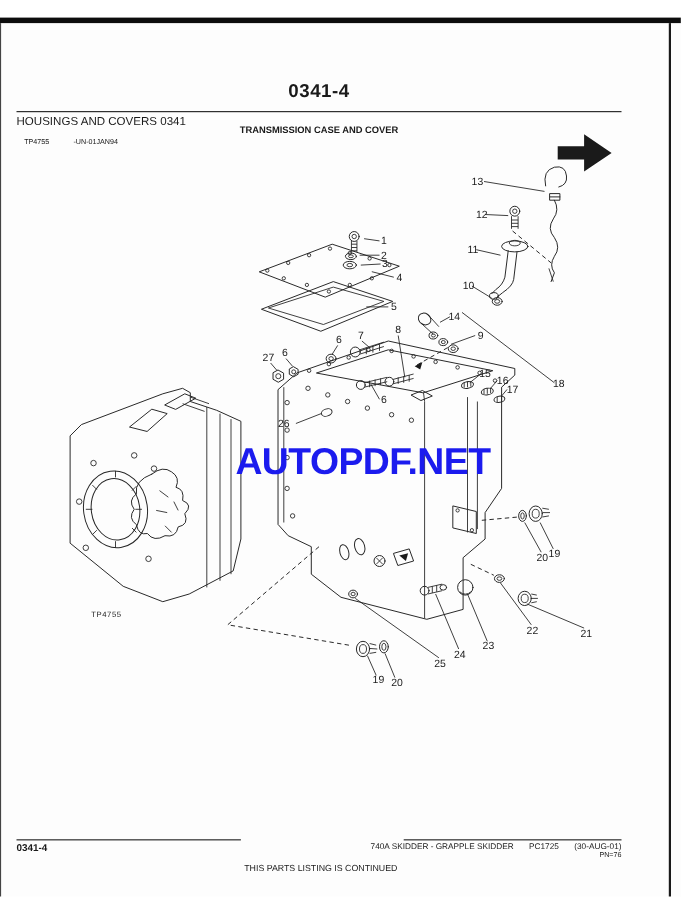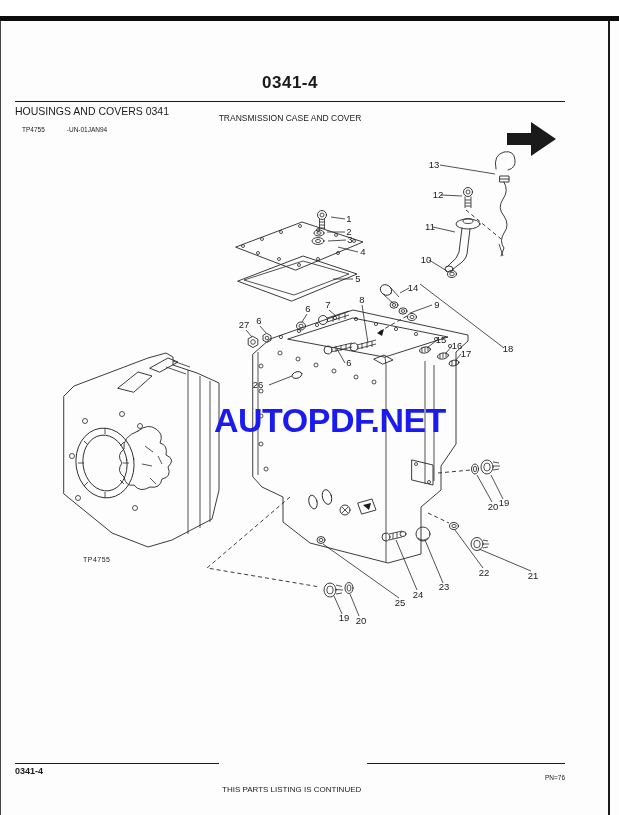--- a/index.html
+++ b/index.html
@@ -8,21 +8,21 @@
   .bar-top{position:absolute;left:0;top:0;width:619px;height:5px;background:#0d0d0d;}
   .bar-bottom{position:absolute;left:0;top:805px;width:619px;height:10px;background:#0d0d0d;}
   .edge-left{position:absolute;left:0;top:5px;width:1px;height:800px;background:#444;}
   .edge-right{position:absolute;left:608px;top:5px;width:2px;height:800px;background:#1a1a1a;}
   .txt{position:absolute;color:#1a1a1a;white-space:nowrap;}
   .pg-num{left:0;width:580px;top:57px;text-align:center;font-size:17px;font-weight:bold;letter-spacing:.5px;}
   .sect-line{left:15px;width:550px;top:76px;text-align:right;font-size:8px;font-weight:bold;}
   .sect-line .gap{display:inline-block;width:22px;}
   .rule-head{position:absolute;left:15px;top:85px;width:550px;height:1px;background:#1a1a1a;}
   .subsect{left:15px;width:550px;top:89px;text-align:left;font-size:10.5px;}
-  .fig-title{left:0;width:580px;top:97px;text-align:center;font-size:8.5px;font-weight:normal;}
+  .fig-title{left:0;width:580px;top:97px;text-align:center;font-size:8.5px;font-weight:bold;}
   .fig-note{left:22px;top:110px;font-size:6.5px;}
   .fig-note .meta{margin-left:22px;}
   .fig-label{left:83px;top:540px;font-size:7px;letter-spacing:.5px;}
   .watermark{left:214px;top:385px;font-size:34px;font-weight:bold;letter-spacing:-.5px;}
   .ft-rule-l{position:absolute;left:15px;top:747px;width:204px;height:1px;background:#1a1a1a;}
   .ft-rule-r{position:absolute;left:367px;top:747px;width:198px;height:1px;background:#1a1a1a;}
   .ft-cont{left:222px;top:740px;font-size:8px;margin-top:29px;}
   .ft-num{left:15px;top:750px;font-size:9px;font-weight:bold;}
   .ft-model{left:15px;width:550px;top:749px;text-align:right;font-size:7.5px;}
   .ft-model span{margin-left:14px;}
@@ -311,19 +311,22 @@
     </svg>
 
   <div class="txt watermark" style="color: rgb(27, 27, 238);">AUTOPDF.NET</div>
 
   <div class="txt fig-label">TP4755</div>
 
   <div class="ft-rule-l"></div>
   <div class="txt ft-cont">THIS PARTS LISTING IS CONTINUED</div>
   <div class="ft-rule-r"></div>
   <div class="txt ft-num">0341-4</div>
+  <div class="txt ft-model">
+    <span>740A SKIDDER - GRAPPLE SKIDDER</span><span>PC1725</span><span>(30-AUG-01)</span>
+  </div>
   <div class="txt ft-pn">PN=76</div>
 
   <div class="bar-top"></div>
   <div class="bar-bottom"></div>
   <div class="edge-left"></div>
   <div class="edge-right"></div>
 </div>
 
 </body></html>

